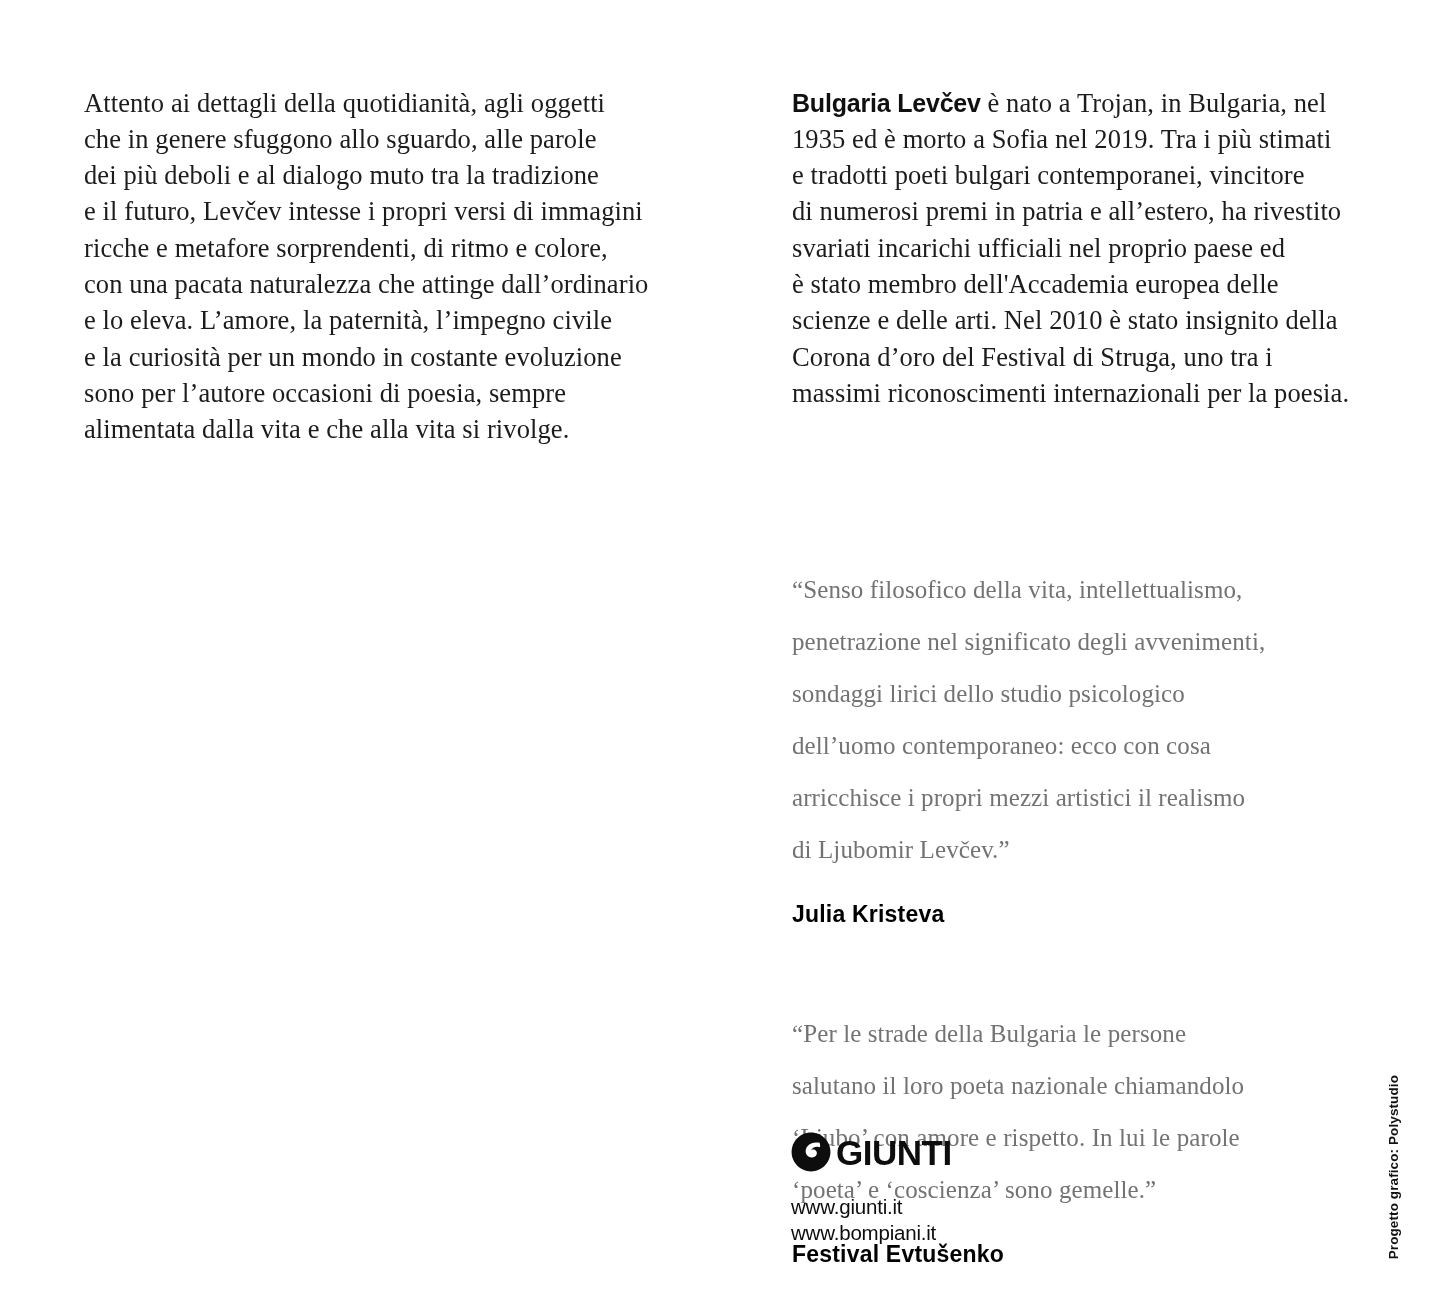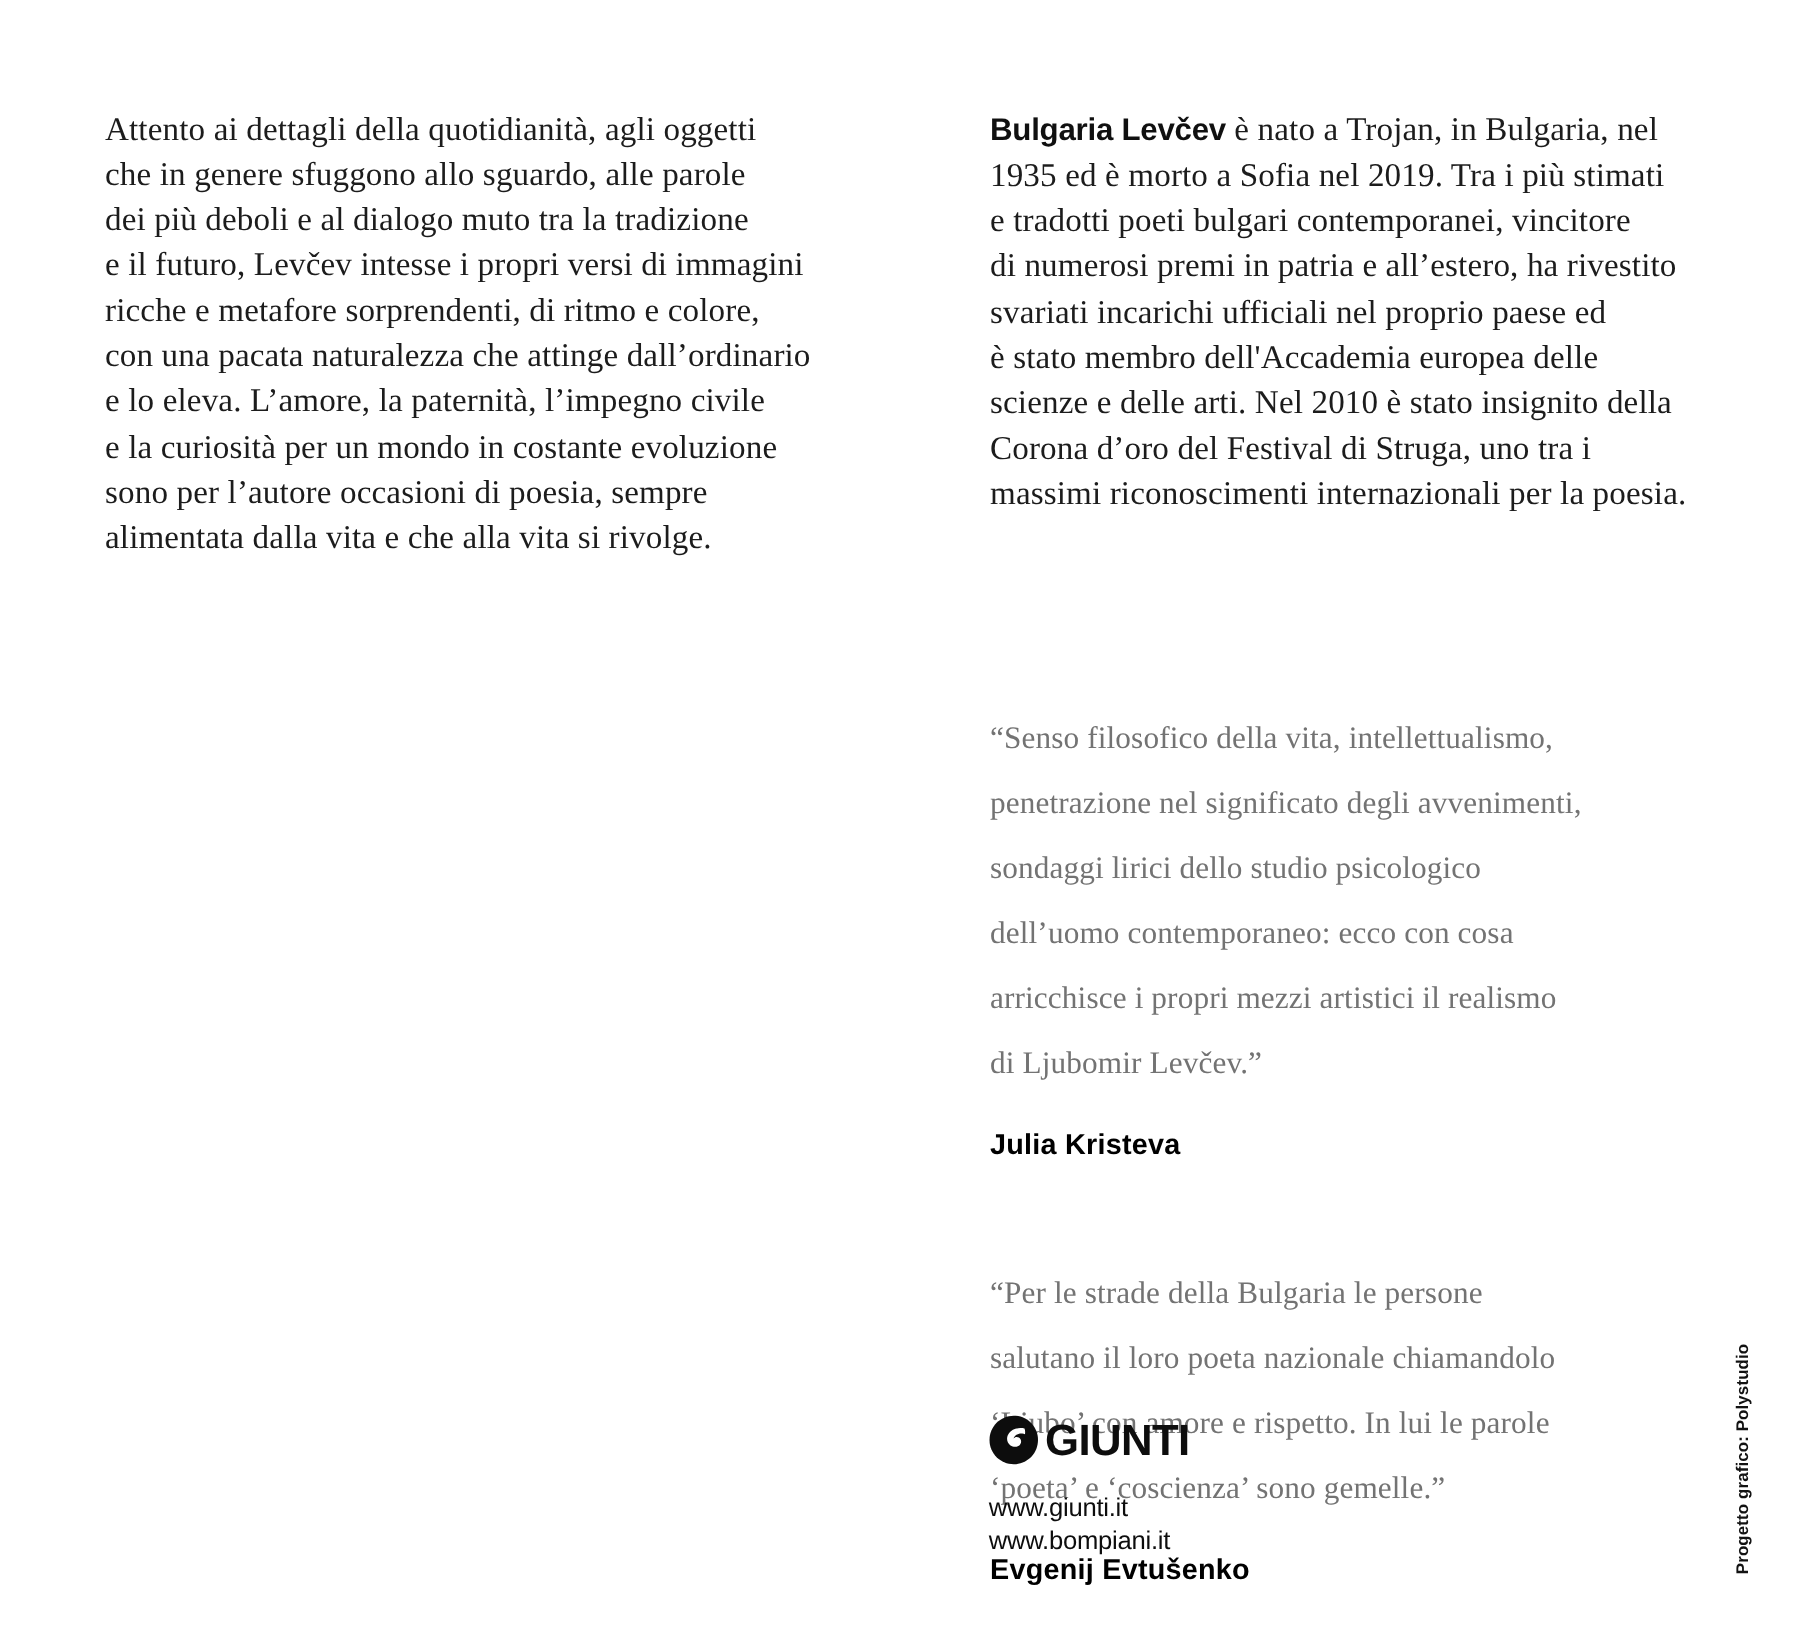--- a/index.html
+++ b/index.html
@@ -187,21 +187,21 @@
 arricchisce i propri mezzi artistici il realismo
 di Ljubomir Levčev.”</p>
       <div class="quote-source">Julia Kristeva</div>
     </div>
 
     <div class="quote-block second">
       <p class="quote-text">“Per le strade della Bulgaria le persone
 salutano il loro poeta nazionale chiamandolo
 ‘Ljubo’ con amore e rispetto. In lui le parole
 ‘poeta’ e ‘coscienza’ sono gemelle.”</p>
-      <div class="quote-source">Evgenij Evtušenko</div>
+      <div class="quote-source">Festival Evtušenko</div>
     </div>
 
   </div>
 
   <div class="publisher">
     <div class="logo-row">
       <svg class="logo-mark" viewBox="0 0 40 40">
         <path fill="#0d0d0d" d="M20 0.6C9.3 0.6 0.6 9.3 0.6 20S9.3 39.4 20 39.4 39.4 30.7 39.4 20 30.7 0.6 20 0.6z"></path>
         <path fill="#ffffff" d="M28.6 10.8c-5.0-1.1-9.8 0.4-12.3 3.6-2.6 3.4-2.0 7.9 1.1 10.0 2.6 1.8 6.1 1.3 7.7-0.9 1.4-1.9 0.9-4.4-1.0-5.5-1.5-0.9-3.4-0.5-4.3 0.8 1.0-2.6 3.9-4.3 7.0-4.0 0.8 0.1 1.5 0.2 2.2 0.5 0.2-1.5 0.2-3.0-0.4-4.5z"></path>
       </svg>

